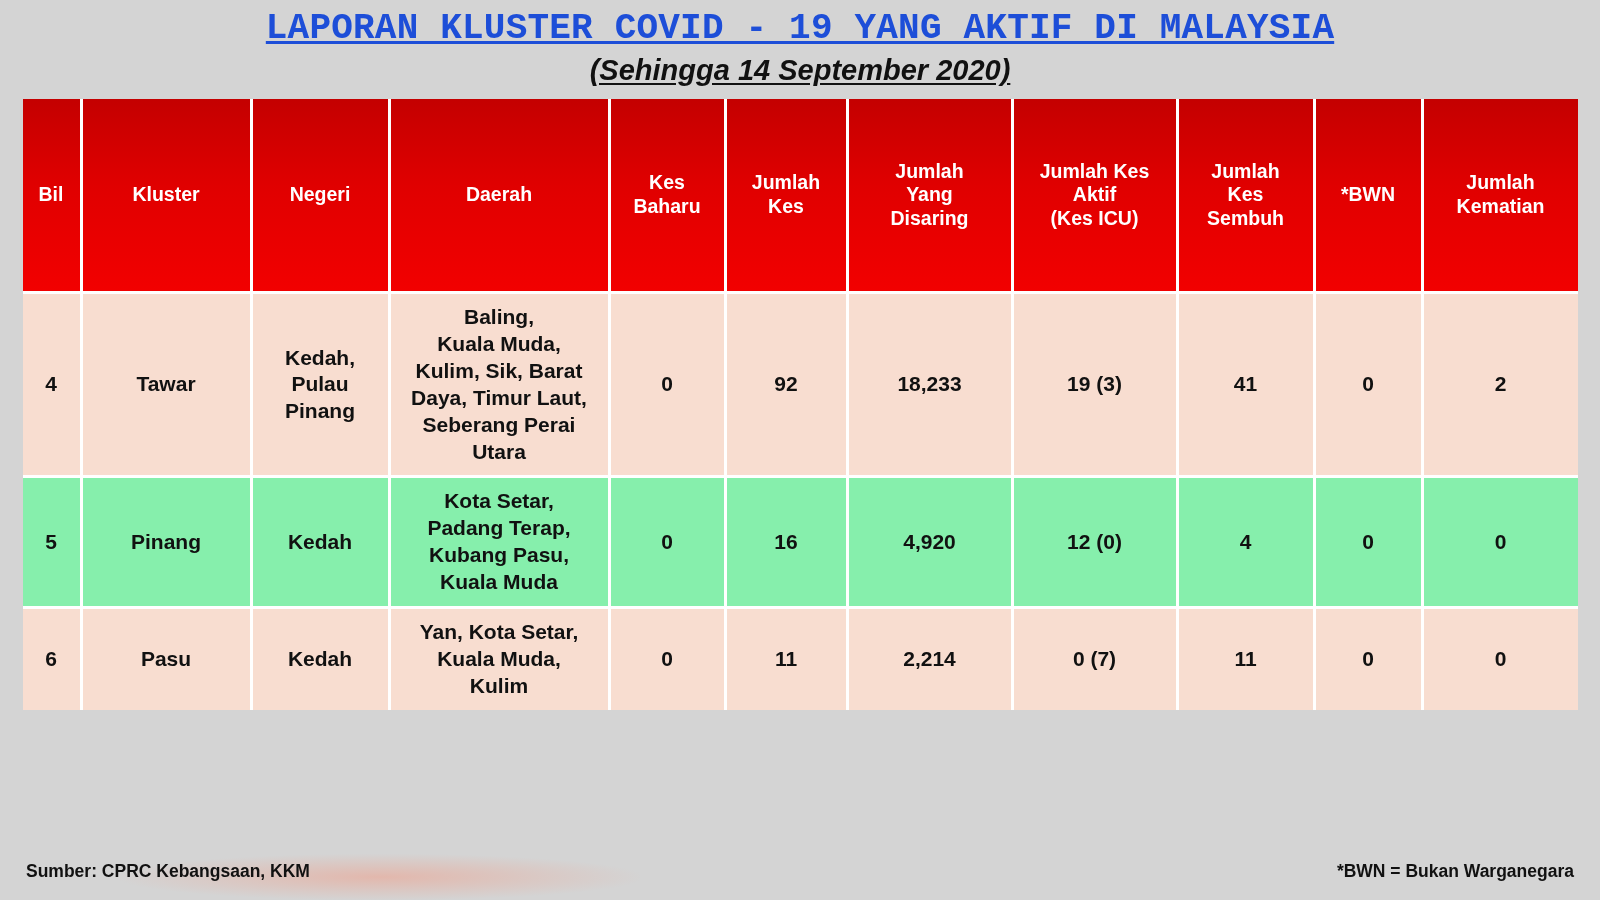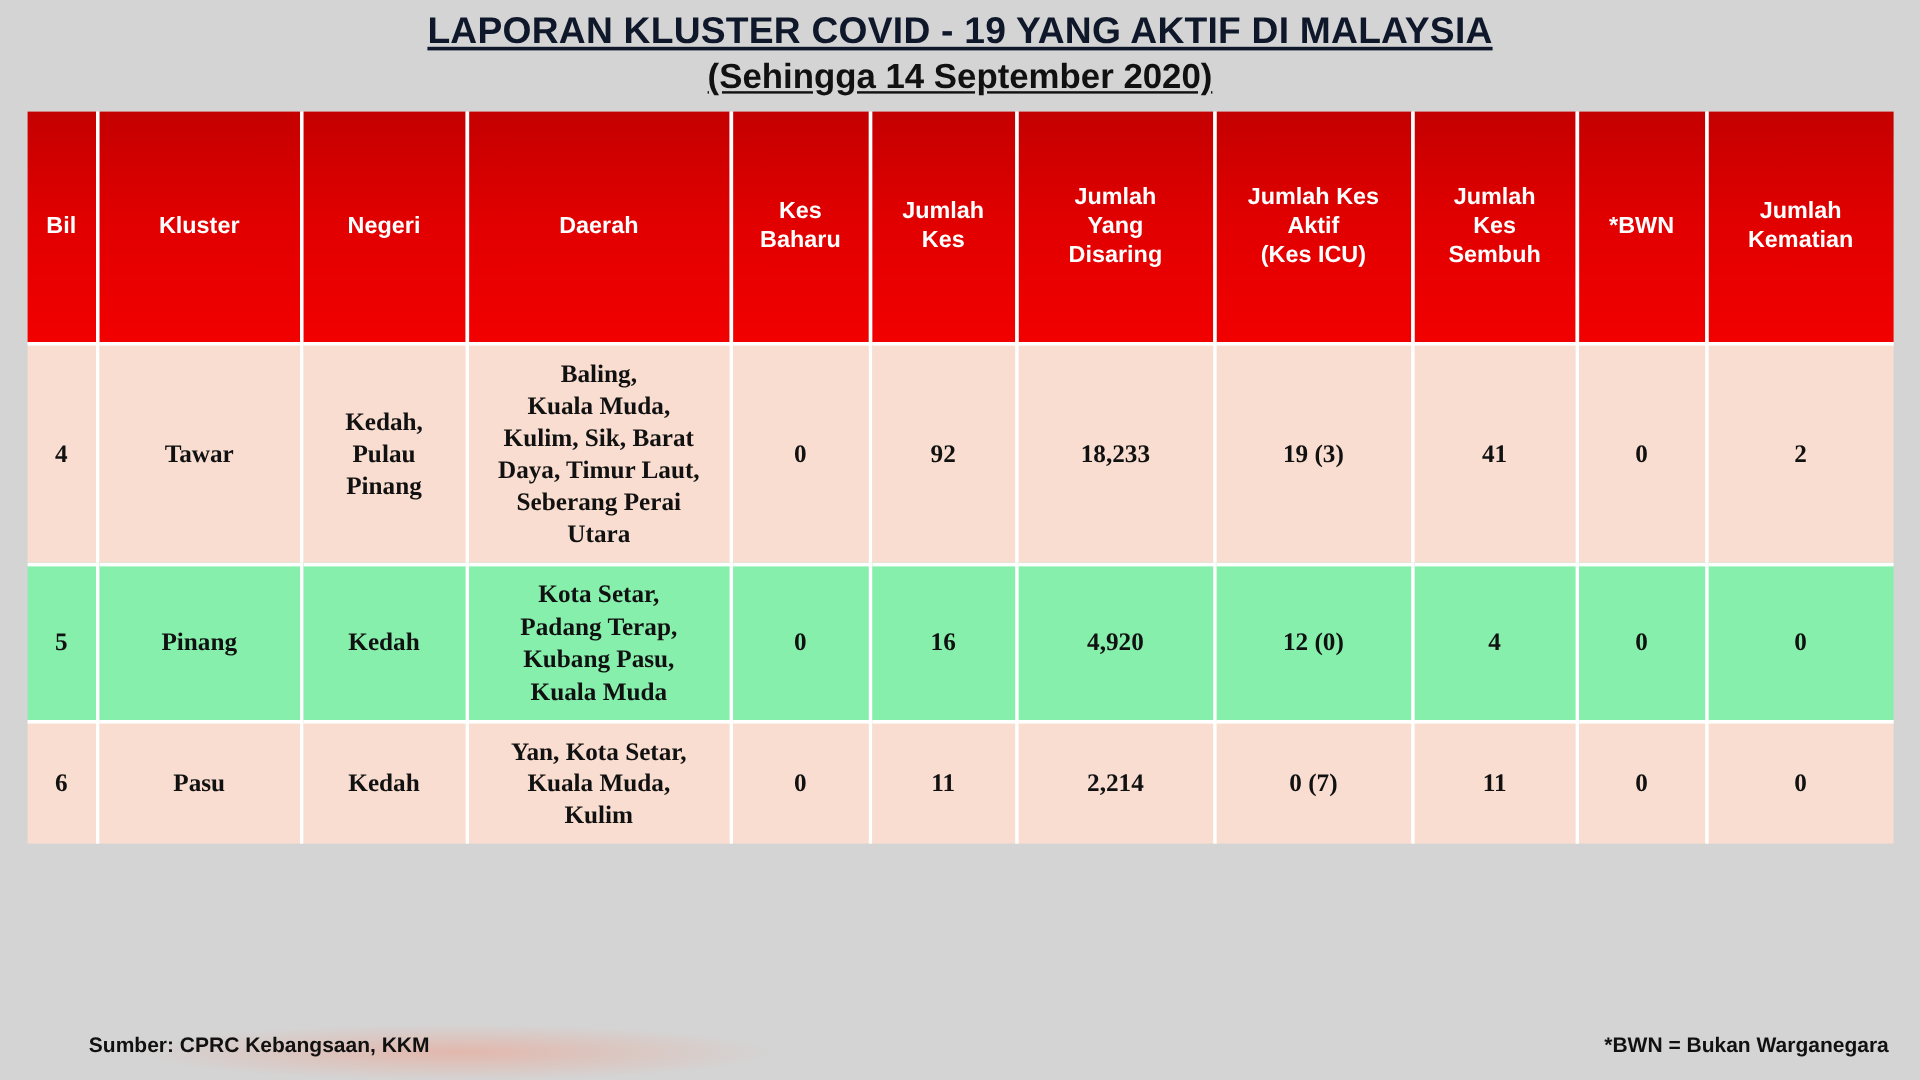--- a/index.html
+++ b/index.html
@@ -21,36 +21,38 @@
     box-sizing: border-box;
     padding: 0;
     background: #d4d4d4;
   }
   .title-block {
     text-align: center;
     padding-top: 6px;
   }
   .title-line {
     display: inline-block;
-    font-size: 31px;
-    font-weight: bold;
-    color: #0f172a;
+    font-size: 36px;
+    font-weight: bold;
+    color: #1d4ed8;
     text-decoration: underline;
     text-underline-offset: 3px;
     letter-spacing: 0.2px;
     line-height: 1.28;
+    font-family: Liberation Mono, monospace;
   }
   .title-line2 {
     display: inline-block;
     font-size: 29px;
     font-weight: bold;
     color: #111111;
     text-decoration: underline;
     text-underline-offset: 3px;
     line-height: 1.28;
+    font-style: italic;
   }
   table.report {
     border-collapse: separate;
     border-spacing: 0;
     width: 1555px;
     margin: 10px auto 0 auto;
     table-layout: fixed;
   }
   table.report th {
     background: linear-gradient(180deg, #c40000 0%, #e00000 45%, #f20000 100%);
@@ -70,21 +72,20 @@
   table.report td {
     font-size: 21px;
     font-weight: bold;
     color: #111111;
     text-align: center;
     vertical-align: middle;
     padding: 10px 6px;
     border-right: 3px solid #ffffff;
     border-top: 3px solid #ffffff;
     line-height: 1.28;
-    font-family: Liberation Serif, serif;
   }
   table.report td:last-child {
     border-right: none;
   }
   tr.shade-a td {
     background: #f8ddd0;
   }
   tr.shade-b td {
     background: #86efac;
   }
@@ -95,21 +96,20 @@
     bottom: 14px;
     height: 30px;
     padding: 0 26px;
     box-sizing: border-box;
     display: flex;
     justify-content: space-between;
     align-items: center;
     font-size: 17.5px;
     font-weight: bold;
     color: #111111;
-    margin-left: 48px;
   }
   .bg-blob {
     position: absolute;
     bottom: 0;
     left: 120px;
     width: 520px;
     height: 46px;
     background: radial-gradient(ellipse at center, rgba(238,160,140,0.55) 0%, rgba(212,212,212,0) 72%);
     pointer-events: none;
   }

